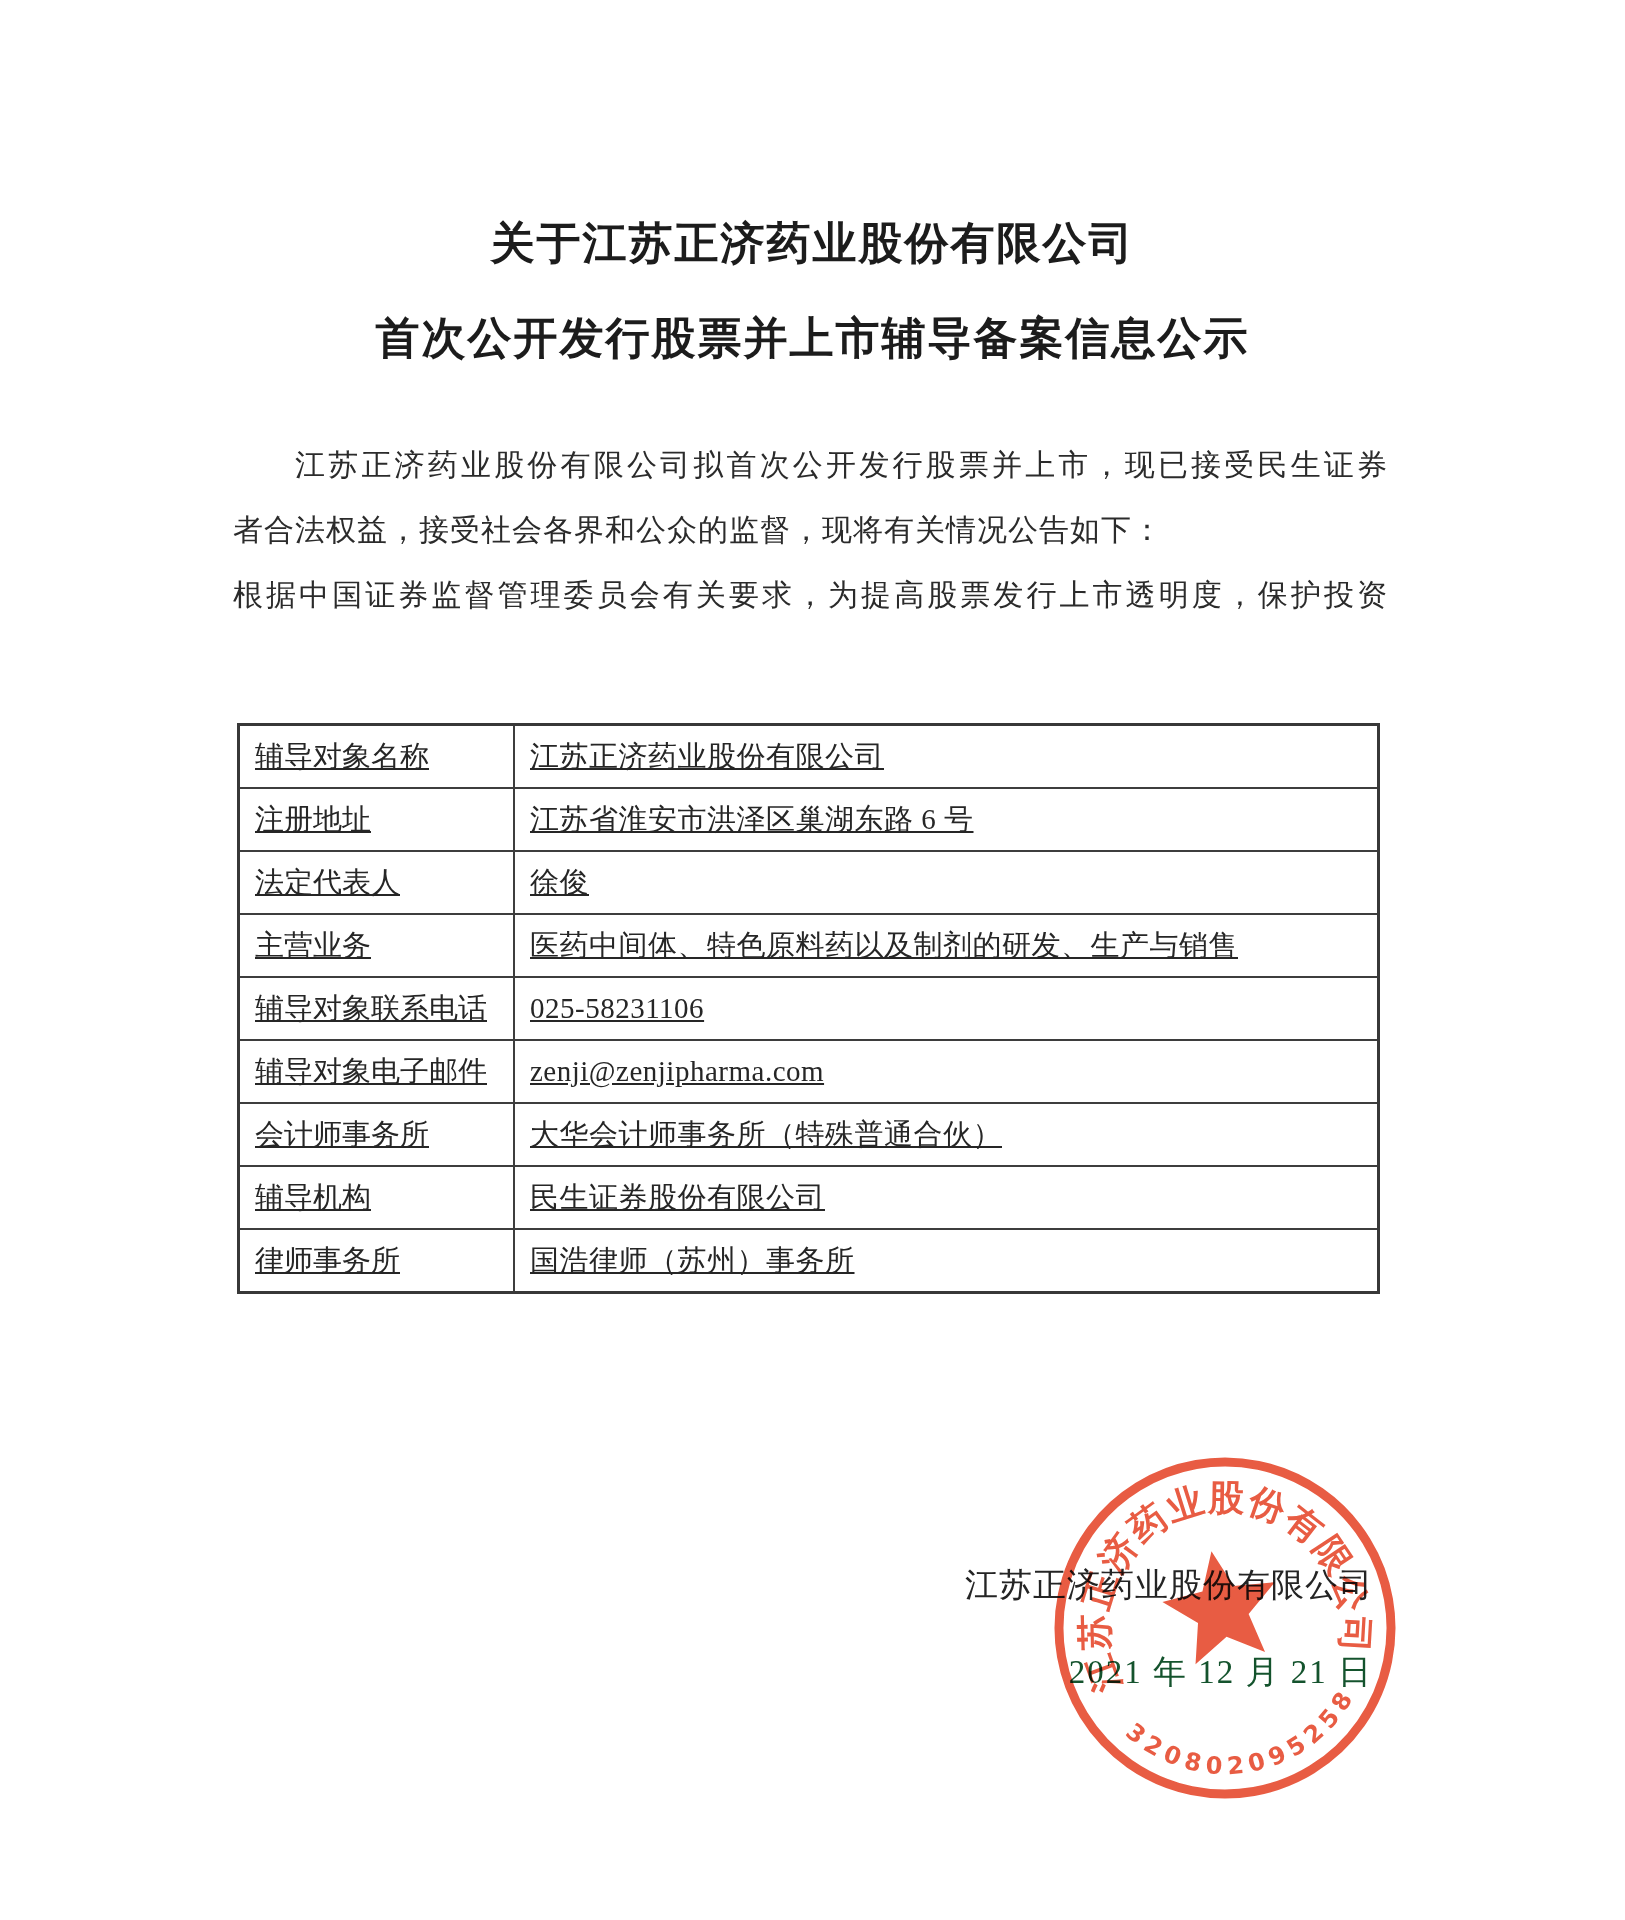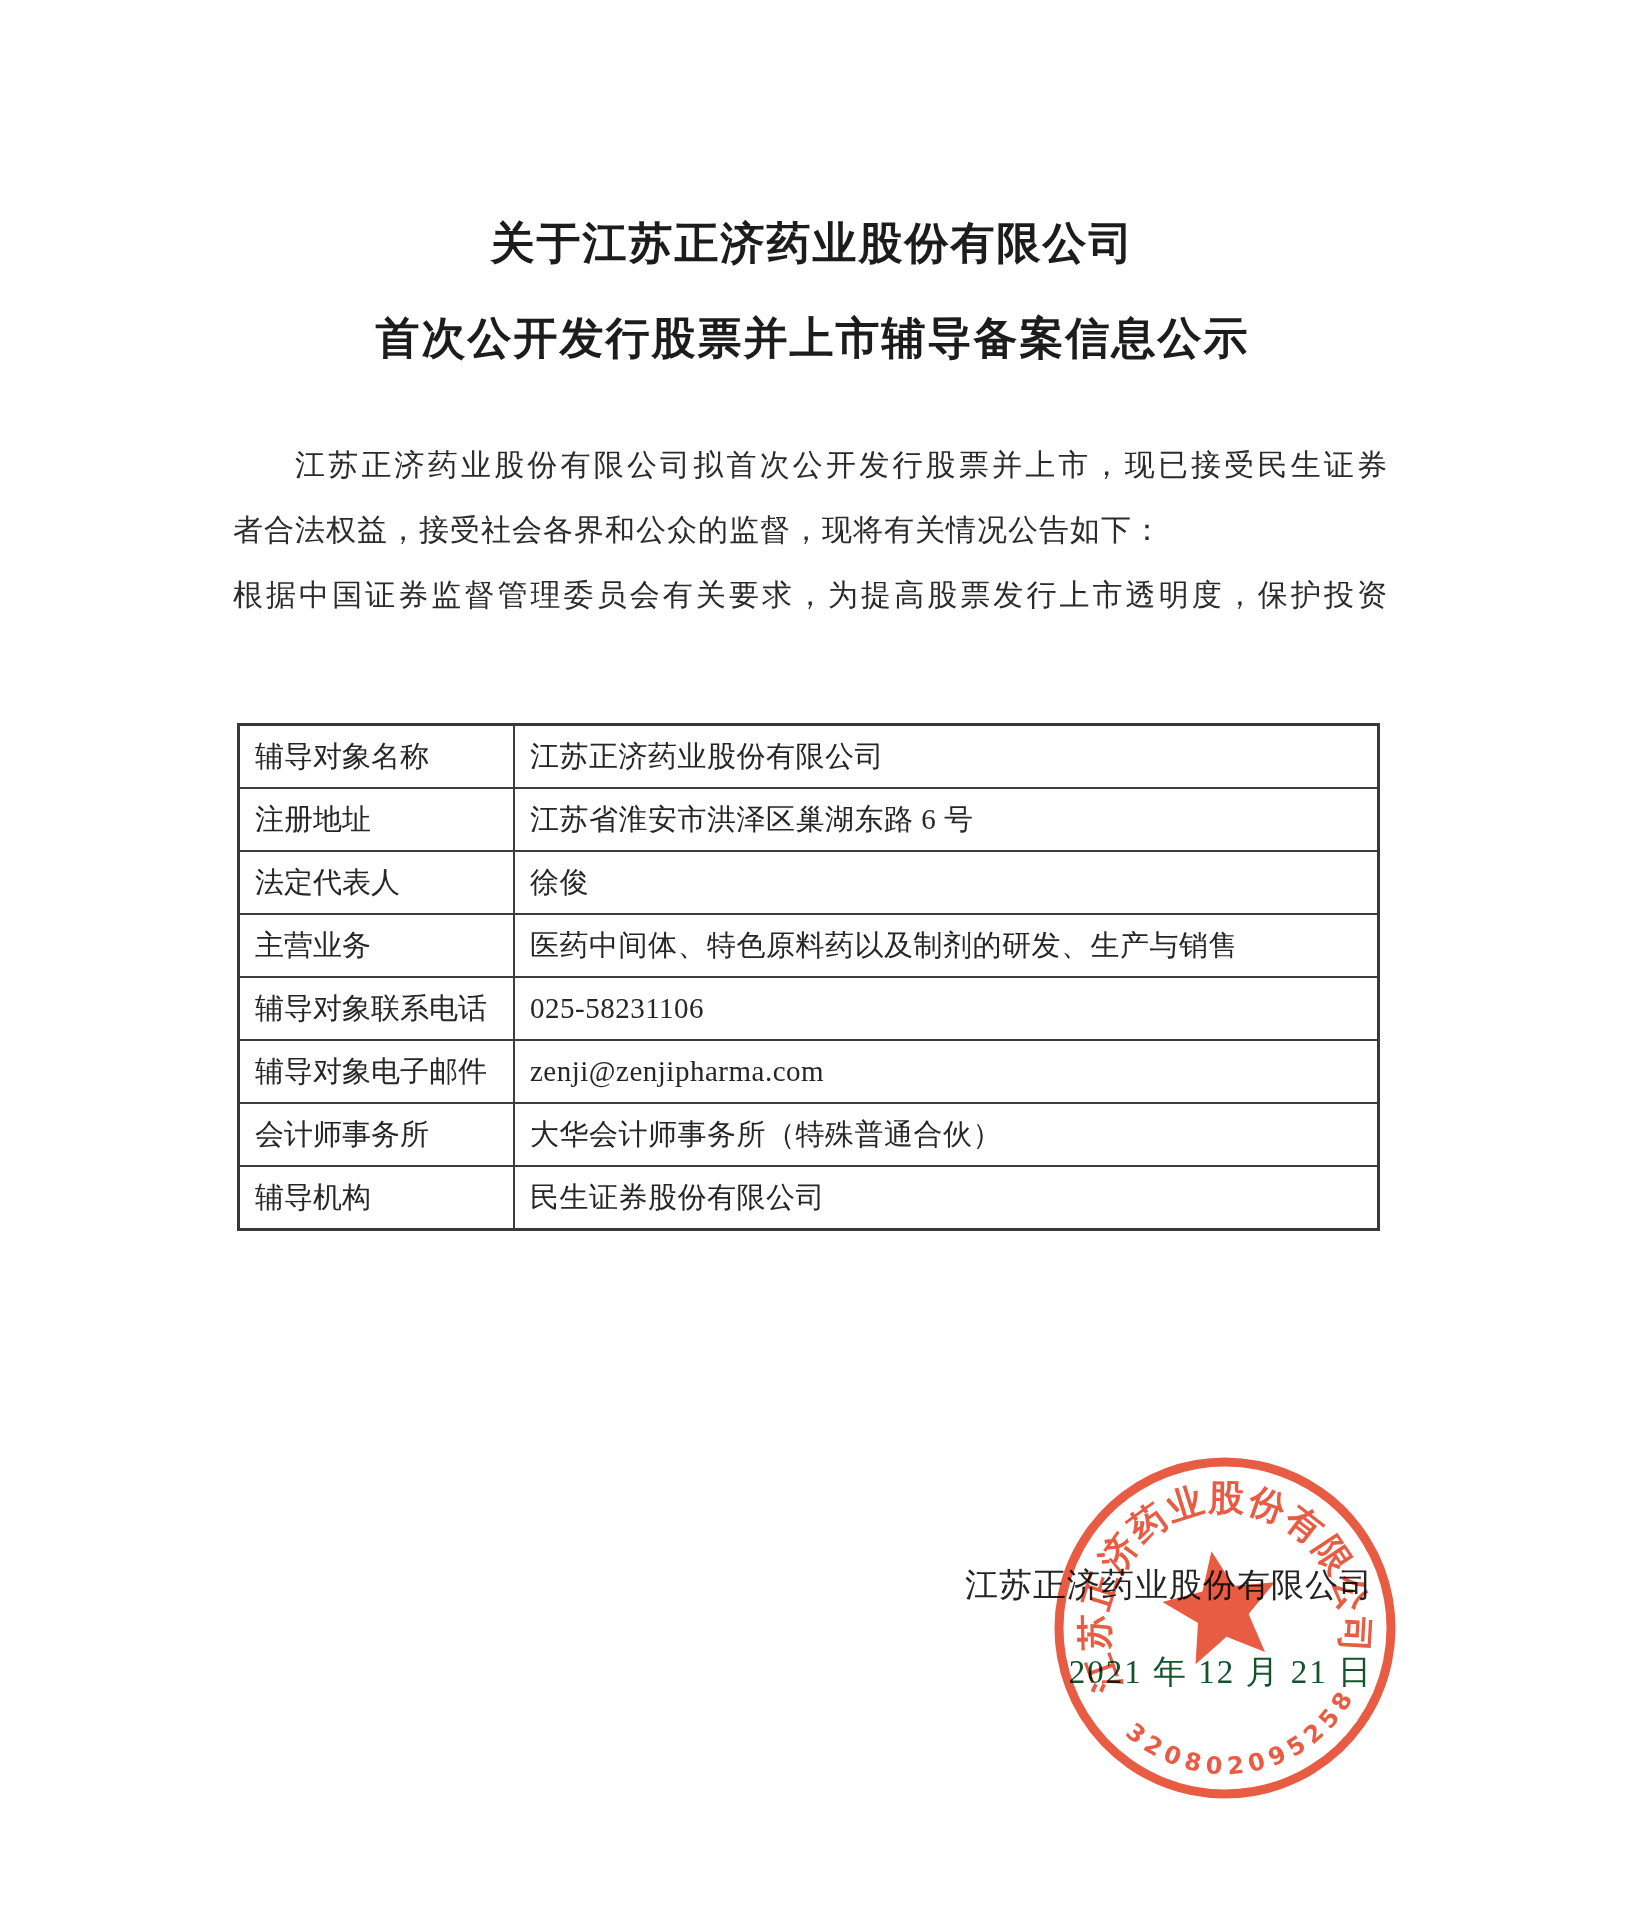--- a/index.html
+++ b/index.html
@@ -42,21 +42,21 @@
     color:#262626;
   }
   table.info td{
     border:2px solid #3d3d3d;
     height:61px;
     padding:0 0 0 15px;
     vertical-align:middle;
     overflow:hidden;
     white-space:nowrap;
   }
-  table.info{border:3px solid #383838;}
+  table.info{border:3px solid #383838;text-decoration:underline;}
   td.lbl{width:258px;}
   td.val{letter-spacing:0.5px;}
   .sig{
     position:absolute;
     right:252px;top:1563px;
     font-size:33px;
     letter-spacing:1px;
     color:#242424;
     white-space:nowrap;
   }
@@ -122,20 +122,24 @@
         <td class="val">zenji@zenjipharma.com</td>
       </tr>
       <tr>
         <td class="lbl">会计师事务所</td>
         <td class="val">大华会计师事务所（特殊普通合伙）</td>
       </tr>
       <tr>
         <td class="lbl">辅导机构</td>
         <td class="val">民生证券股份有限公司</td>
       </tr>
+      <tr>
+        <td class="lbl">律师事务所</td>
+        <td class="val">国浩律师（苏州）事务所</td>
+      </tr>
     </tbody>
   </table>
 
   <div class="sig">江苏正济药业股份有限公司</div>
   <div class="sigdate">2021 年 12 月 21 日</div>
 
   <svg class="seal" viewBox="0 0 360 360" xmlns="http://www.w3.org/2000/svg" xmlns:xlink="http://www.w3.org/1999/xlink">
     <defs>
       <path id="seal-arc-top" d="M 69.1 220.4 A 118 118 0 1 1 290.9 220.4" fill="none"></path>
       <path id="seal-arc-bottom" d="M 60.4 263.8 A 146 146 0 0 0 299.6 263.8" fill="none"></path>

